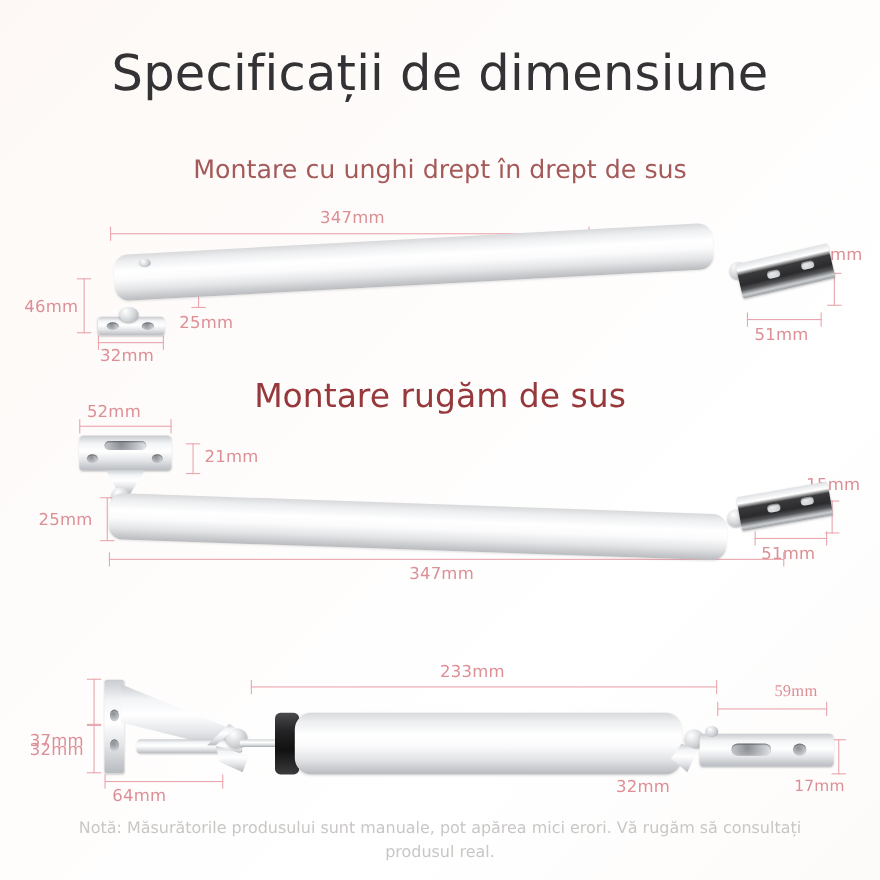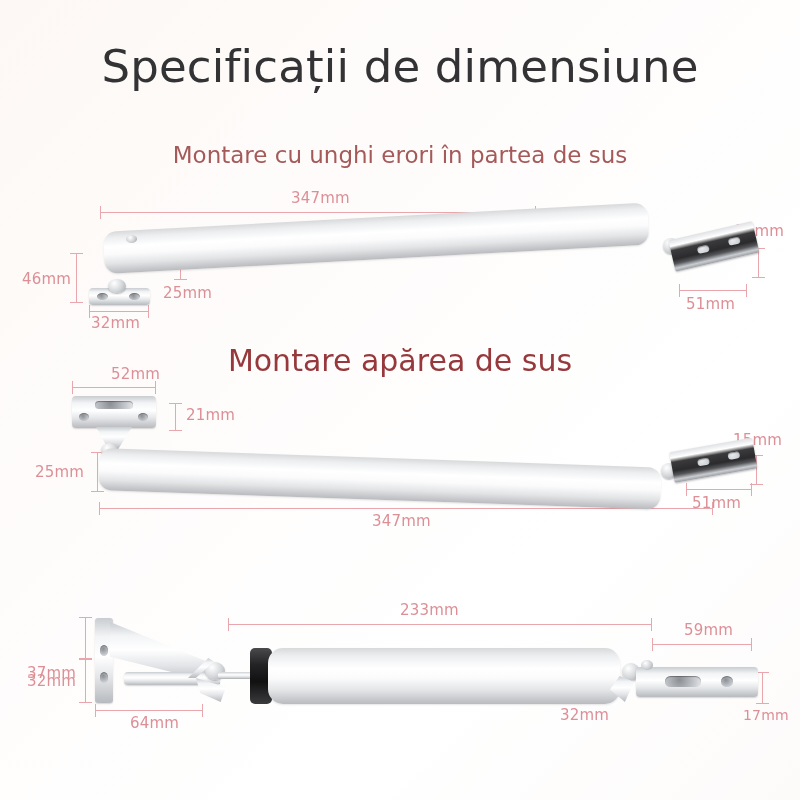--- a/index.html
+++ b/index.html
@@ -169,21 +169,21 @@
     background: linear-gradient(to bottom, #cfd2d5, #ffffff 40%, #d9dcdf 75%, #a8abaf);
   }
 </style>
 </head>
 <body>
 
 <div class="page">
 
   <div class="main-title">Specificații de dimensiune</div>
 
-  <div class="sec-title t1">Montare cu unghi erori în partea de sus</div>
+  <div class="sec-title t1">Montare cu unghi drept în drept de sus</div>
 
   <div class="part">
 
     <div class="hline" style="left:100px; top:212px; width:436px;"></div>
     <div class="dim-label" style="left:291px; top:189px;">347mm</div>
 
     <div class="vline" style="left:76px; top:253px; height:50px;"></div>
     <div class="dim-label" style="left:22px; top:270px;">46mm</div>
 
     <div class="vline" style="left:180px; top:238px; height:42px;"></div>
@@ -208,26 +208,26 @@
     <div class="screwcap" style="left:126px; top:235px; width:11px; height:8px;"></div>
 
     <div class="joint" style="left:663px; top:238px; width:16px; height:16px;"></div>
     <div class="lbracket" style="left:672px; top:240px; width:86px; height:32px;
                 transform: rotate(-13deg); transform-origin: 0 50%;">
       <div class="hole slot" style="left:26px; top:13px; width:12px; height:7px;"></div>
       <div class="hole slot" style="left:58px; top:12px; width:12px; height:7px;"></div>
     </div>
   </div>
 
-  <div class="sec-title t2">Montare apărea de sus</div>
+  <div class="sec-title t2">Montare rugăm de sus</div>
 
   <div class="part">
 
     <div class="hline" style="left:72px; top:387px; width:84px;"></div>
-    <div class="dim-label" style="left:79px; top:365px;margin-left:32px;">52mm</div>
+    <div class="dim-label" style="left:79px; top:365px;">52mm</div>
 
     <div class="vline" style="left:175px; top:403px; height:28px;"></div>
     <div class="dim-label" style="left:186px; top:406px;">21mm</div>
 
     <div class="vline" style="left:97px; top:452px; height:40px;"></div>
     <div class="dim-label" style="left:35px; top:463px;">25mm</div>
 
     <div class="hline" style="left:99px; top:508px; width:614px;"></div>
     <div class="dim-label" style="left:372px; top:512px;">347mm</div>
 
@@ -262,30 +262,30 @@
     <div class="hline" style="left:228px; top:624px; width:424px;"></div>
     <div class="dim-label" style="left:400px; top:601px;">233mm</div>
 
     <div class="vline" style="left:85px; top:617px; height:42px;"></div>
     <div class="dim-label" style="left:27px; top:664px;">37mm</div>
 
     <div class="vline" style="left:85px; top:659px; height:44px;"></div>
     <div class="dim-label" style="left:27px; top:672px;">32mm</div>
 
     <div class="hline" style="left:95px; top:710px; width:108px;"></div>
-    <div class="dim-label" style="left:130px; top:714px;">64mm</div>
+    <div class="dim-label" style="left:102px; top:714px;">64mm</div>
 
     <div class="vline" style="left:578px; top:649px; height:52px;"></div>
     <div class="dim-label" style="left:560px; top:706px;">32mm</div>
 
     <div class="hline" style="left:652px; top:644px; width:100px;"></div>
-    <div class="dim-label" style="left:684px; top:621px;">59mm</div>
+    <div class="dim-label" style="left:704px; top:621px;font-family:Liberation Serif, serif;">59mm</div>
 
     <div class="vline" style="left:762px; top:672px; height:32px;"></div>
-    <div class="dim-label sm" style="left:743px; top:707px;">17mm</div>
+    <div class="dim-label sm" style="left:722px; top:707px;">17mm</div>
 
     <div class="plate metal" style="left:95px; top:618px; width:18px; height:85px; border-radius:3px;"></div>
     <div class="hole" style="left:100px; top:645px; width:8px; height:11px;"></div>
     <div class="hole" style="left:100px; top:672px; width:8px; height:11px;"></div>
 
     <div class="metal" style="position:absolute; left:110px; top:622px; width:110px; height:62px;
                 clip-path: polygon(0 0, 100% 72%, 100% 100%, 0 56%);"></div>
 
     <div class="metal" style="position:absolute; left:124px; top:672px; width:96px; height:13px; border-radius:4px;"></div>
     <div class="joint" style="left:205px; top:662px; width:20px; height:18px;"></div>
@@ -302,14 +302,15 @@
 
     <div class="joint" style="left:622px; top:663px; width:18px; height:18px;"></div>
     <div class="metal" style="position:absolute; left:610px; top:676px; width:24px; height:26px;
                 clip-path: polygon(40% 0, 100% 22%, 62% 100%, 0 52%);"></div>
     <div class="plate metal" style="left:636px; top:667px; width:122px; height:30px; border-radius:4px;"></div>
     <div class="hole slot" style="left:665px; top:676px; width:36px; height:11px;"></div>
     <div class="hole" style="left:721px; top:676px; width:12px; height:11px;"></div>
     <div class="screwcap" style="left:641px; top:660px; width:12px; height:10px;"></div>
   </div>
 
+  <div class="footer-note">Notă: Măsurătorile produsului sunt manuale, pot apărea mici erori. Vă rugăm să consultați produsul real.</div>
 
 </div>
 
 </body></html>

